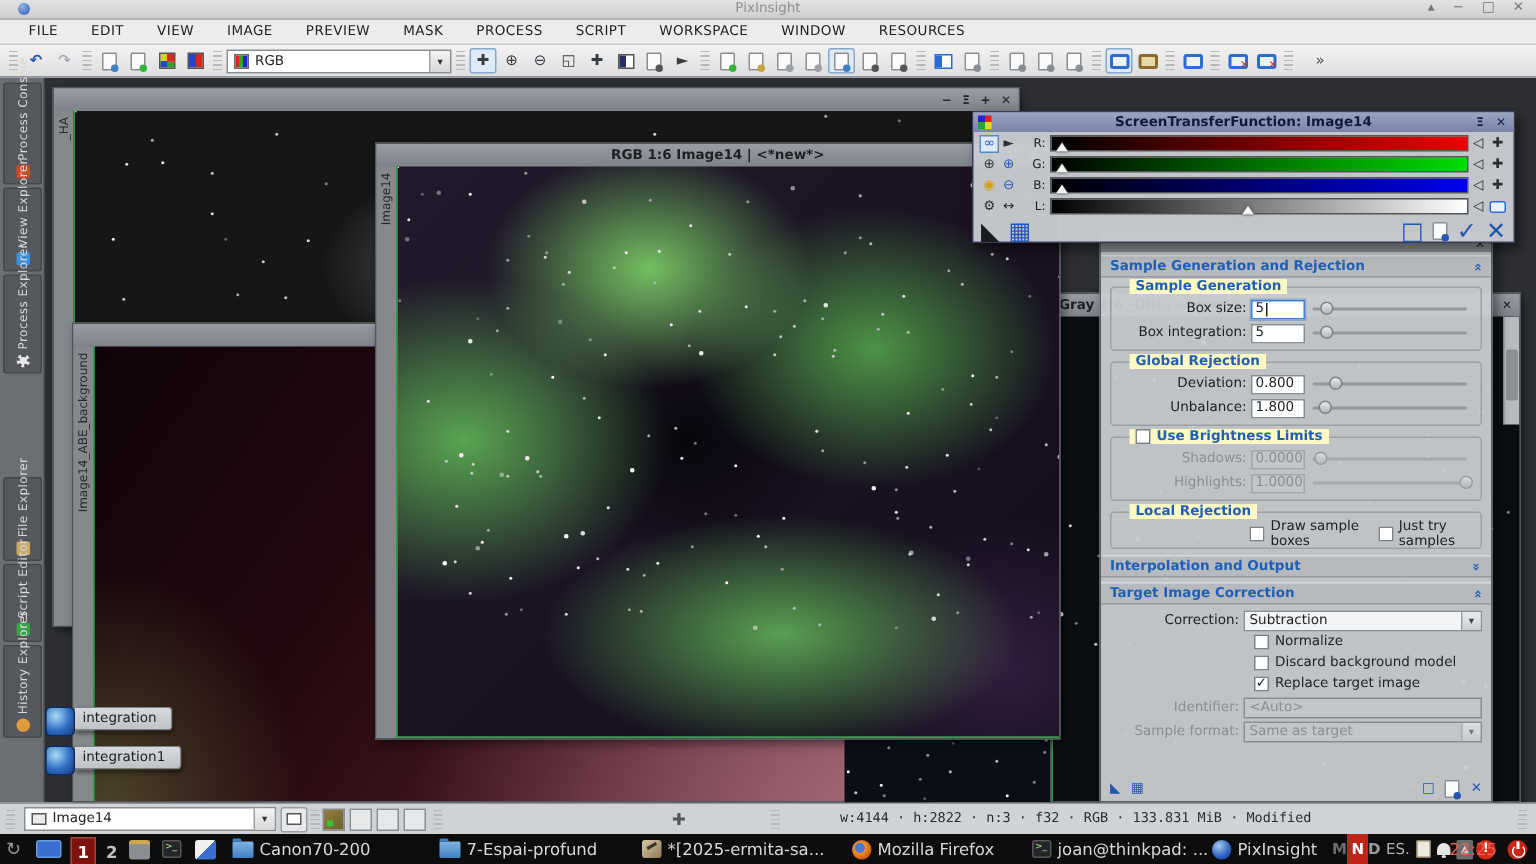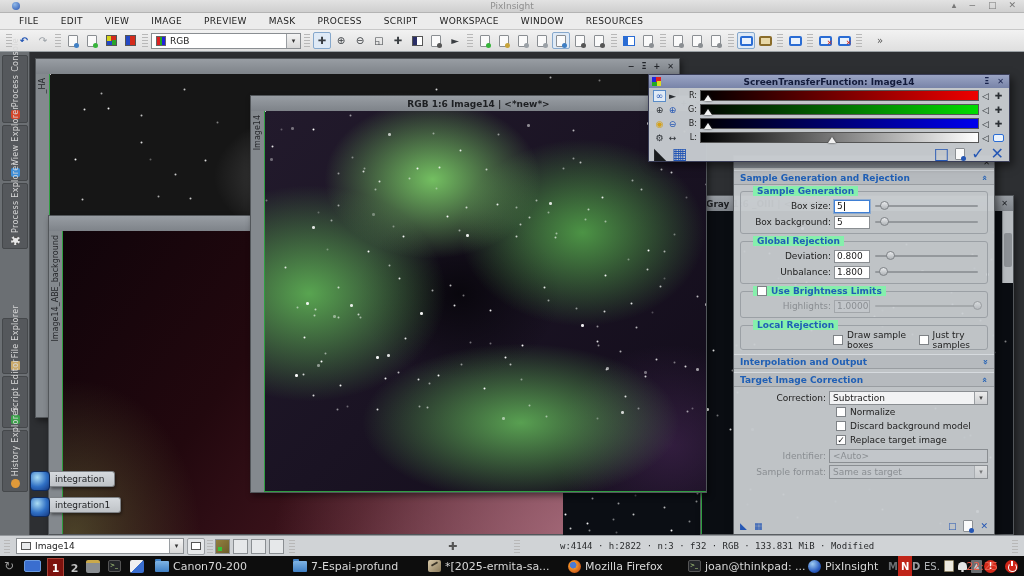--- a/index.html
+++ b/index.html
@@ -58,21 +58,21 @@
   .stfbot{margin-top:auto;height:15px;display:flex;align-items:center;padding:0 5px;gap:6px}
 
   
   #abe{position:absolute;left:703px;top:103px;width:262px;height:380px;background:rgba(201,205,209,.95);border:1px solid #5a5e62;box-shadow:3px 4px 8px rgba(0,0,0,.5);z-index:9;display:flex;flex-direction:column;font-size:9px;color:#222}
   #abe .ghostbar{height:12px;background:linear-gradient(#9aa0a8,#848a92);display:flex;align-items:center;flex:none}
   #abe .ghostbar .x{margin-left:auto;padding-right:4px;font-size:8px;color:#222;font-weight:bold}
   .sect{height:15px;margin:2px 0 1px;background:#b6babe;border-top:1px solid #d6dade;border-bottom:1px solid #999da1;display:flex;align-items:center;padding:0 6px;color:#1f5fb5;font-weight:bold;font-size:9px;flex:none}
   .chev{margin-left:auto;color:#1f5fb5;font-size:9px;display:inline-block;transform:rotate(90deg)}
   .chev.down{transform:rotate(-90deg)}
   .group{border:1px solid #9ba0a5;border-radius:3px;margin:5px 6px 2px;position:relative;padding:7px 4px 2px}
-  .glabel{position:absolute;top:-6px;left:12px;background:#86efac;padding:0 4px;color:#1f5fb5;font-weight:bold;display:flex;align-items:center;gap:4px}
+  .glabel{position:absolute;top:-6px;left:12px;background:#fef9c3;padding:0 4px;color:#1f5fb5;font-weight:bold;display:flex;align-items:center;gap:4px}
   .prow{display:flex;align-items:center;height:14px;margin:0 0 2px}
   .plab{width:86px;text-align:right;margin-right:3px;flex:none;font-size:9px}
   .inp{width:36px;height:13px;background:#fff;border:1px solid #8a8e92;font-size:9px;padding:0 2px;display:flex;align-items:center;flex:none}
   .inp.foc{border:1px solid #3f7fd4;box-shadow:0 0 0 1px rgba(63,127,212,.4)}
   .inp .caret{width:1px;height:9px;background:#222;margin-left:1px}
   .sl{flex:1;height:10px;position:relative;margin:0 5px}
   .sl::before{content:"";position:absolute;left:0;right:0;top:4px;height:2px;background:#94989c;border-radius:1px}
   .sl .th{position:absolute;top:0;width:9px;height:9px;border-radius:50%;background:linear-gradient(#e8eaec,#b0b4b8);border:1px solid #7e8286}
   .dis{color:#8a8e92}
   .dis .inp,.inp.off{background:#c2c6ca;border-color:#a2a6aa;color:#8a8e92}
@@ -412,21 +412,21 @@
         <span class="plab">Box size:</span>
         <span class="inp foc">
             <span>5</span>
             <span class="caret"></span>
           </span>
         <span class="sl">
             <i class="th" style="left:5%"></i>
           </span>
       </div>
       <div class="prow">
-        <span class="plab">Box background:</span>
+        <span class="plab">Box integration:</span>
         <span class="inp">
             <span>5</span>
           </span>
         <span class="sl">
             <i class="th" style="left:5%"></i>
           </span>
       </div>
     </div>
 
     <div class="group">
@@ -449,20 +449,29 @@
             <i class="th" style="left:4%"></i>
           </span>
       </div>
     </div>
 
     <div class="group">
       <span class="glabel">
         <span class="cb"></span>
         <span>Use Brightness Limits</span>
       </span>
+      <div class="prow dis">
+        <span class="plab">Shadows:</span>
+        <span class="inp off">
+            <span>0.0000</span>
+          </span>
+        <span class="sl" style="opacity:.6">
+            <i class="th" style="left:1%"></i>
+          </span>
+      </div>
       <div class="prow dis">
         <span class="plab">Highlights:</span>
         <span class="inp off">
             <span>1.0000</span>
           </span>
         <span class="sl" style="opacity:.6">
             <i class="th" style="left:95%"></i>
           </span>
       </div>
     </div>

